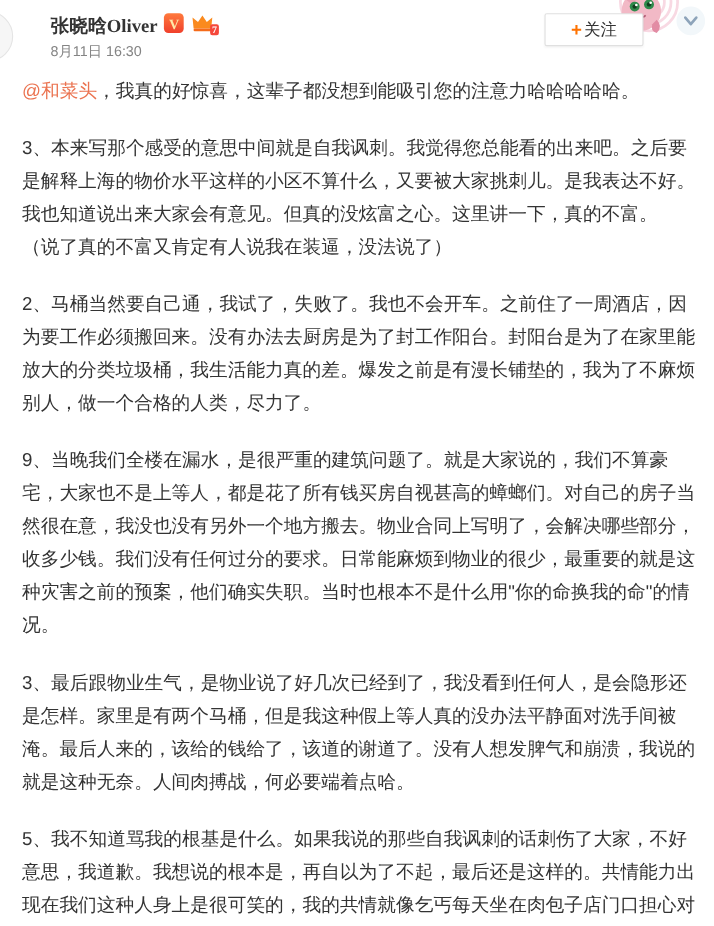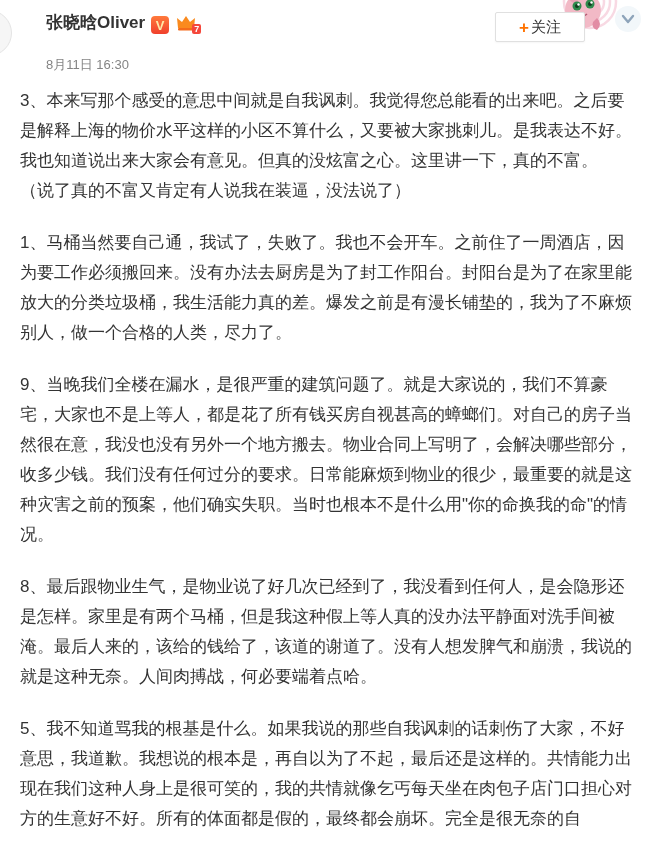--- a/index.html
+++ b/index.html
@@ -19,21 +19,21 @@
     position: absolute;
     left: -34px;
     top: 10px;
     width: 46px;
     height: 46px;
     border-radius: 50%;
     background: #f6f6f6;
     border: 1px solid #e4e4e4;
   }
   .header { position: relative; padding: 12px 20px 0 46px; }
-  .name-row { display: flex; align-items: flex-end; gap: 6px; height: 22px; }
+  .name-row { display: flex; align-items: flex-start; gap: 6px; height: 22px; font-family: Liberation Serif, serif; }
   .username {
     font-size: 17px;
     font-weight: bold;
     color: #333;
     cursor: pointer;
   }
   .vbadge {
     width: 18px; height: 18px;
     background: linear-gradient(180deg, #ff7a3c, #f0402c);
     border-radius: 4px;
@@ -46,21 +46,21 @@
     line-height: 1;
   }
   .crown { position: relative; width: 24px; height: 20px; display: inline-block; }
   .crown svg { display: block; }
   .crown .lvl {
     position: absolute; right: -2px; bottom: 0;
     background: #f5473b; color: #fff;
     font-style: normal; font-size: 9px; font-weight: bold;
     line-height: 10px; padding: 0 2px; border-radius: 2px;
   }
-  .timestamp { margin-top: 22px; font-size: 13px; color: #848484; }
+  .timestamp { margin-top: 4px; font-size: 13px; color: #848484; }
 
   .sticker { position: absolute; right: 26px; top: -16px; width: 66px; height: 60px; z-index: 1; }
   .follow-btn {
     position: absolute; right: 64px; top: 12px; z-index: 2;
     height: 30px; min-width: 90px;
     background: #fff;
     border: 1px solid #e0e0e0;
     border-radius: 2px;
     display: inline-flex; align-items: center; justify-content: center;
     gap: 2px; padding: 0 14px;
@@ -134,20 +134,21 @@
           <path d="M3 14 L2 4 L7 8 L11 2 L15 8 L20 4 L19 14 Z" fill="#fa8a1e"></path>
           <rect x="3" y="14" width="16" height="2.5" rx="1" fill="#f56b1a"></rect>
         </svg>
         <i class="lvl">7</i>
       </span>
     </div>
     <div class="timestamp">8月11日 16:30</div>
   </div>
 
   <div class="post-body">
+    <p><a class="mention">@和菜头</a><span>，我真的好惊喜，这辈子都没想到能吸引您的注意力哈哈哈哈哈。</span></p>
     <p>3、本来写那个感受的意思中间就是自我讽刺。我觉得您总能看的出来吧。之后要是解释上海的物价水平这样的小区不算什么，又要被大家挑刺儿。是我表达不好。我也知道说出来大家会有意见。但真的没炫富之心。这里讲一下，真的不富。 （说了真的不富又肯定有人说我在装逼，没法说了）</p>
-    <p>1、马桶当然要自己通，我试了，失败了。我也不会开车。之前住了一周酒店，因为要工作必须搬回来。没有办法去厨房是为了封工作阳台。封阳台是为了在家里能放大的分类垃圾桶，我生活能力真的差。爆发之前是有漫长铺垫的，我为了不麻烦别人，做一个合格的人类，尽力了。</p>
+    <p>2、马桶当然要自己通，我试了，失败了。我也不会开车。之前住了一周酒店，因为要工作必须搬回来。没有办法去厨房是为了封工作阳台。封阳台是为了在家里能放大的分类垃圾桶，我生活能力真的差。爆发之前是有漫长铺垫的，我为了不麻烦别人，做一个合格的人类，尽力了。</p>
     <p>9、当晚我们全楼在漏水，是很严重的建筑问题了。就是大家说的，我们不算豪宅，大家也不是上等人，都是花了所有钱买房自视甚高的蟑螂们。对自己的房子当然很在意，我没也没有另外一个地方搬去。物业合同上写明了，会解决哪些部分，收多少钱。我们没有任何过分的要求。日常能麻烦到物业的很少，最重要的就是这种灾害之前的预案，他们确实失职。当时也根本不是什么用"你的命换我的命"的情况。</p>
-    <p>8、最后跟物业生气，是物业说了好几次已经到了，我没看到任何人，是会隐形还是怎样。家里是有两个马桶，但是我这种假上等人真的没办法平静面对洗手间被淹。最后人来的，该给的钱给了，该道的谢道了。没有人想发脾气和崩溃，我说的就是这种无奈。人间肉搏战，何必要端着点哈。</p>
+    <p>3、最后跟物业生气，是物业说了好几次已经到了，我没看到任何人，是会隐形还是怎样。家里是有两个马桶，但是我这种假上等人真的没办法平静面对洗手间被淹。最后人来的，该给的钱给了，该道的谢道了。没有人想发脾气和崩溃，我说的就是这种无奈。人间肉搏战，何必要端着点哈。</p>
     <p>5、我不知道骂我的根基是什么。如果我说的那些自我讽刺的话刺伤了大家，不好意思，我道歉。我想说的根本是，再自以为了不起，最后还是这样的。共情能力出现在我们这种人身上是很可笑的，我的共情就像乞丐每天坐在肉包子店门口担心对方的生意好不好。所有的体面都是假的，最终都会崩坏。完全是很无奈的自</p>
   </div>
 
 </div>
 
 </body></html>

